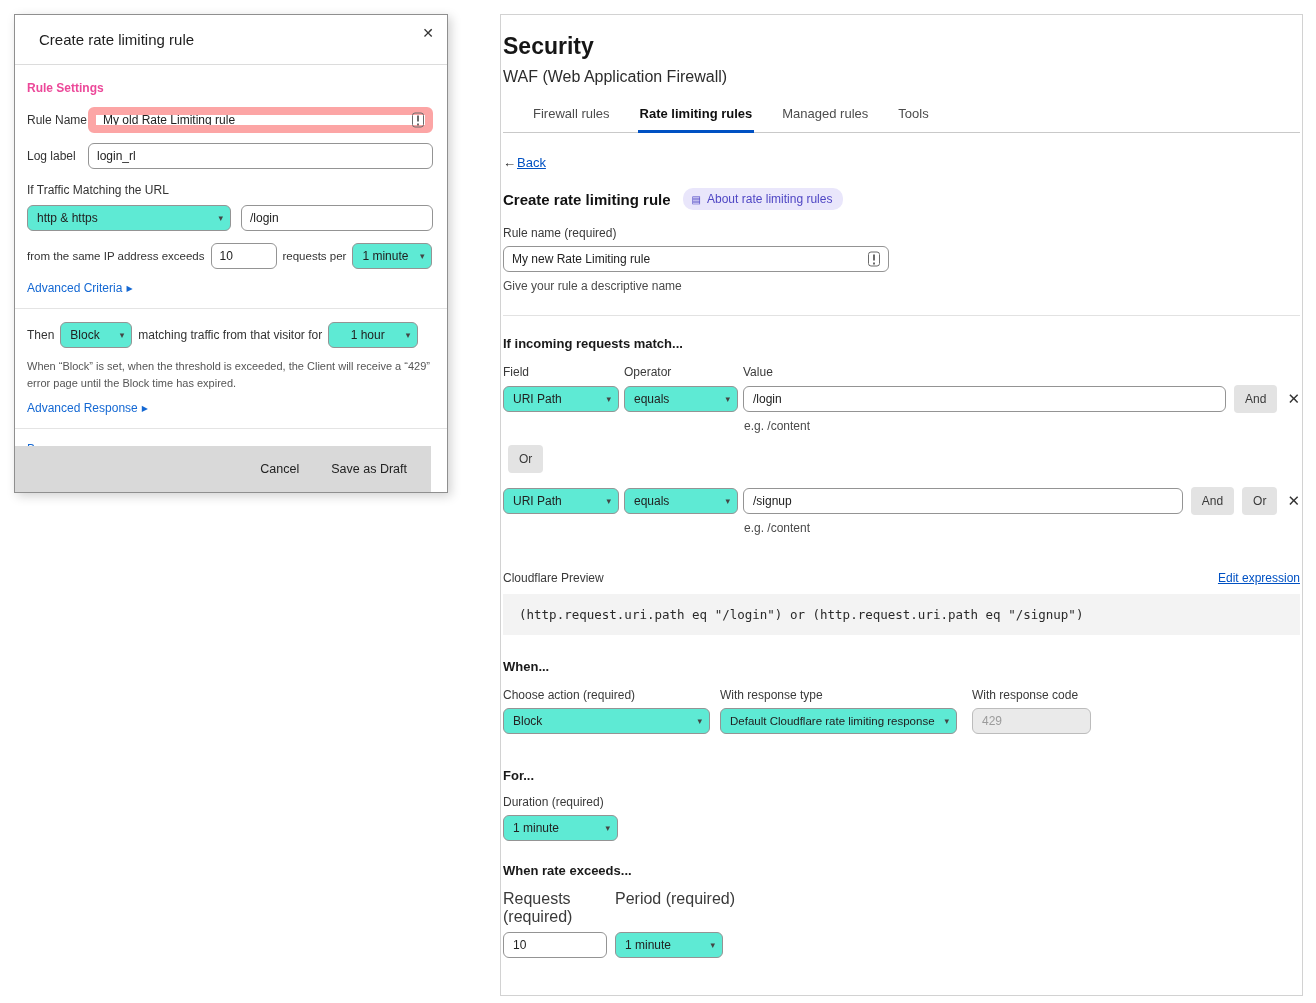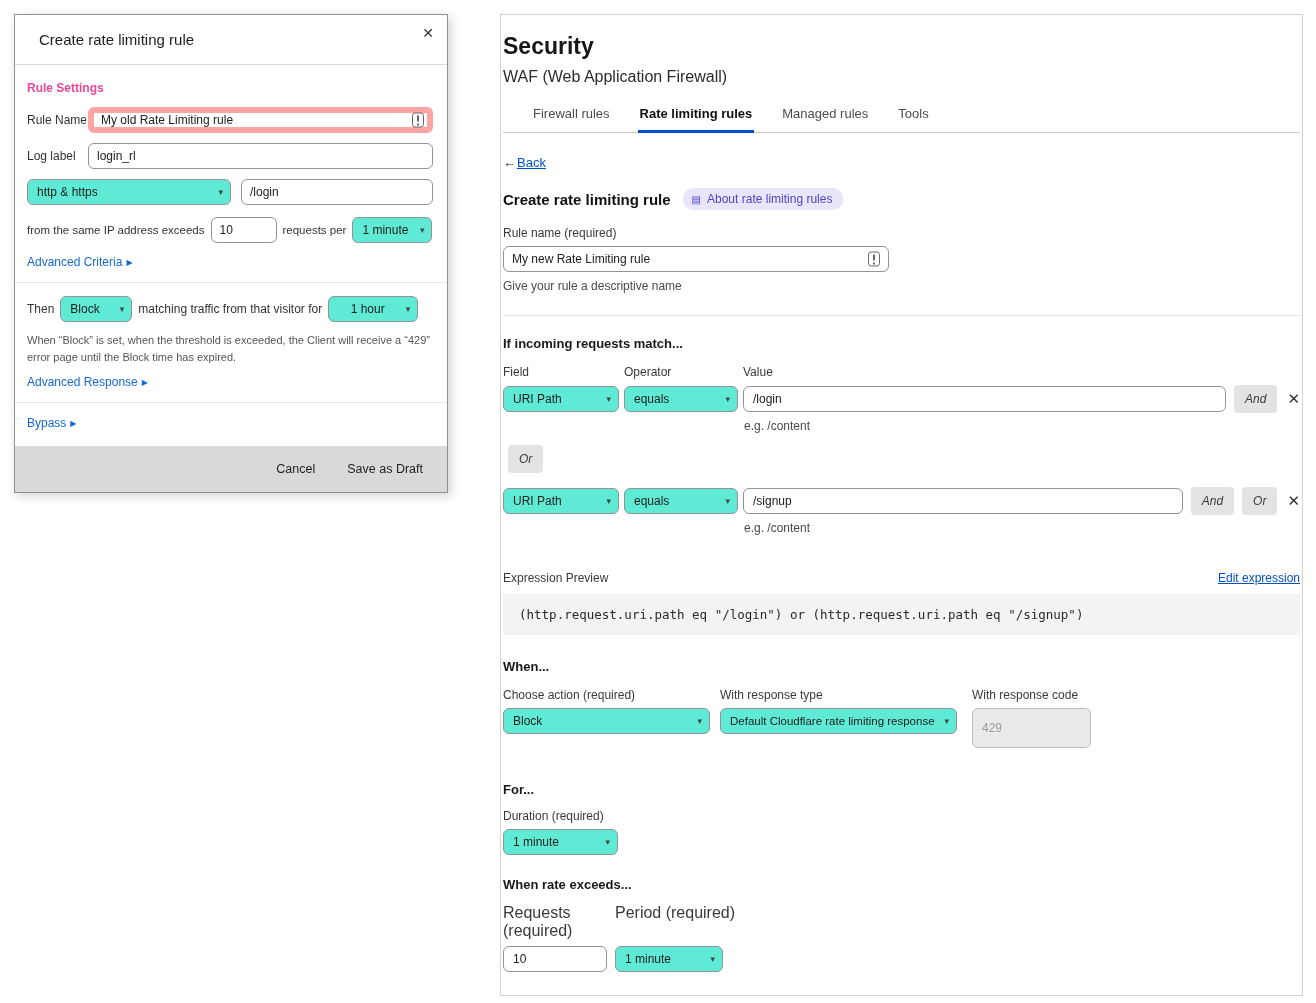--- a/index.html
+++ b/index.html
@@ -35,21 +35,21 @@
   .rs-title { font-weight: bold; font-size: 12px; margin: 0 0 12px 0; color: #ec4899; }
   .field-row { display: flex; align-items: center; margin-bottom: 10px; }
   .flabel { width: 61px; flex: none; font-size: 12px; color: #333; }
   .input-wrap { position: relative; flex: 1; }
   .tinput {
     height: 26px; width: 100%;
     border: 1px solid #949494; border-radius: 6px;
     padding: 0 8px; font-size: 12px; font-family: inherit; color: #222;
     background: #fff;
   }
-  .tinput.focused { border: 6px solid #fca5a5; padding: 0 7px; }
+  .tinput.focused { border: 8px solid #fca5a5; padding: 0 7px; }
   .autofill-icon {
     position: absolute; right: 9px; top: 50%; transform: translateY(-50%);
     width: 12px; height: 15px;
     border: 1.5px solid #6b6b6b; border-radius: 3px;
   }
   .autofill-icon::before {
     content: ""; position: absolute; left: 50%; top: 2px;
     width: 2px; height: 6px; background: #6b6b6b; transform: translateX(-50%);
   }
   .autofill-icon::after {
@@ -71,21 +71,21 @@
   .exceeds-row { display: flex; align-items: center; gap: 6px; font-size: 11.5px; margin-bottom: 12px; white-space: nowrap; }
   .dlg-link {
     color: #1468d3; font-size: 12px; cursor: pointer; display: inline-flex;
     align-items: center; gap: 4px; background: none; border: none; font-family: inherit;
   }
   .tri { font-size: 8px; }
   .dlg-div { border: none; border-top: 1px solid #e4e4e4; margin: 13px -14px 13px -12px; }
   .then-row { display: flex; align-items: center; gap: 6px; font-size: 12px; margin-bottom: 10px; white-space: nowrap; }
   .note { font-size: 11px; color: #555; line-height: 1.5; margin: 2px 0 10px 0; }
   .dialog-footer {
-    position: absolute; left: 0; right: 0; bottom: 0; height: 46px;
+    position: absolute; left: 0; right: 16px; bottom: 0; height: 46px;
     background: #d9d9d9;
     display: flex; align-items: center; justify-content: flex-end; gap: 32px;
     padding: 0 24px; font-size: 12.5px;
   }
   .footer-btn { background: none; border: none; font-size: 12.5px; color: #222; cursor: pointer; font-family: inherit; }
 
   
   .panel {
     position: absolute; left: 500px; top: 14px;
     width: 803px; height: 982px;
@@ -121,21 +121,21 @@
   .match-labels { display: flex; font-size: 12px; color: #3a3a3a; margin: 14px 0 6px 0; }
   .match-labels .ml-field { width: 121px; }
   .match-labels .ml-op { width: 119px; }
   .match-row { display: flex; align-items: center; }
   .sel-field { width: 116px; margin-right: 5px; justify-content: space-between; }
   .sel-op { width: 114px; margin-right: 5px; justify-content: space-between; }
   .value-input { flex: 1; height: 26px; border: 1px solid #949494; border-radius: 6px; padding: 0 9px; font-size: 12px; font-family: inherit; color: #222; }
   .gray-btn {
     background: #e3e3e3; border: none; border-radius: 4px;
     padding: 7px 11px; font-size: 12px; color: #3a3a3a;
-    cursor: pointer; margin-left: 8px; font-family: inherit; font-style: italic;
+    cursor: pointer; margin-left: 8px; font-family: inherit;
   }
   .x-btn { background: none; border: none; font-size: 15px; color: #333; margin-left: 10px; cursor: pointer; font-family: inherit; }
   .hint { font-size: 12px; color: #4a4a4a; margin: 6px 0 0 241px; }
   .or-connector { margin: 12px 0 14px 5px; }
   .expr-row { display: flex; justify-content: space-between; align-items: flex-end; margin-top: 36px; }
   .expr-label { font-size: 12px; color: #3a3a3a; }
   .edit-link { font-size: 12px; color: #0051c3; text-decoration: underline; cursor: pointer; background: none; border: none; font-family: inherit; }
   .expr-box {
     background: #f3f3f3; margin-top: 9px; padding: 13px 16px;
     font-family: "DejaVu Sans Mono", monospace; font-size: 12.5px; color: #2a2a2a;
@@ -143,21 +143,21 @@
   .sec-gap-lg { margin-top: 24px; }
   .then-grid { display: flex; margin-top: 0; }
   .tg-col { display: flex; flex-direction: column; }
   .tg-col .form-label { margin-top: 14px; }
   .col-action { width: 207px; margin-right: 10px; }
   .col-rtype { width: 237px; margin-right: 15px; }
   .col-rcode { width: 119px; }
   .sel-block-w { width: 207px; justify-content: space-between; }
   .sel-rtype-w { width: 237px; justify-content: space-between; font-size: 11.5px; }
   .disabled-input {
-    height: 40px; width: 119px; background: #eaeaea;
+    height: 26px; width: 119px; background: #eaeaea;
     border: 1px solid #bcbcbc; border-radius: 6px;
     color: #9b9b9b; font-size: 12px; padding: 0 9px; font-family: inherit;
   }
   .sel-115 { width: 115px; justify-content: space-between; }
   .sel-108 { width: 108px; justify-content: space-between; }
   .req-input { width: 104px; height: 26px; border: 1px solid #949494; border-radius: 6px; padding: 0 9px; font-size: 12px; font-family: inherit; color: #222; margin-right: 8px; }
   .inline-row { display: flex; align-items: center; }
   .rate-labels { display: flex; font-size: 16px; color: #3a3a3a; margin: 12px 0 6px 0; }
   .rate-labels .rl-req { width: 112px; }
 </style>
@@ -180,20 +180,21 @@
       </span>
     </div>
 
     <div class="field-row">
       <span class="flabel">Log label</span>
       <span class="input-wrap">
         <input class="tinput" value="login_rl" style="">
       </span>
     </div>
 
+    <div class="label-line">If Traffic Matching the URL</div>
 
     <div class="two-col">
       <span class="sel" style="width:204px; justify-content:space-between;">
         <span>http &amp; https</span>
         <span class="caret">▾</span>
       </span>
       <span class="input-wrap">
         <input class="tinput" value="/login" style="">
       </span>
     </div>
@@ -319,21 +320,21 @@
       <span class="caret">▾</span>
     </span>
     <input class="value-input" value="/signup" style="">
     <button class="gray-btn">And</button>
     <button class="gray-btn">Or</button>
     <button class="x-btn">✕</button>
   </div>
   <div class="hint">e.g. /content</div>
 
   <div class="expr-row">
-    <span class="expr-label">Expression Preview</span>
+    <span class="expr-label">Cloudflare Preview</span>
     <button class="edit-link">Edit expression</button>
   </div>
   <div class="expr-box">(http.request.uri.path eq "/login") or (http.request.uri.path eq "/signup")</div>
 
   <div class="section-heading sec-gap-lg">When...</div>
   <div class="then-grid">
     <div class="tg-col col-action">
       <span class="form-label">Choose action (required)</span>
       <span class="sel sel-block-w">
         <span>Block</span>

